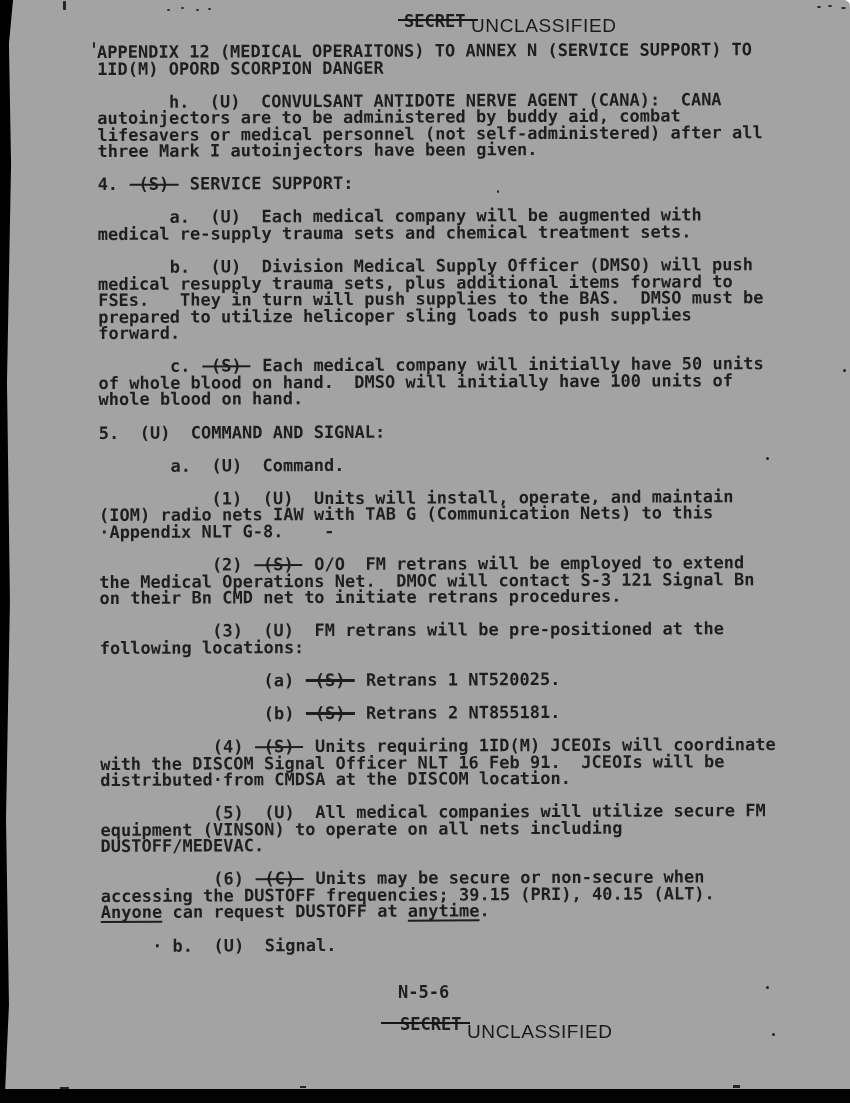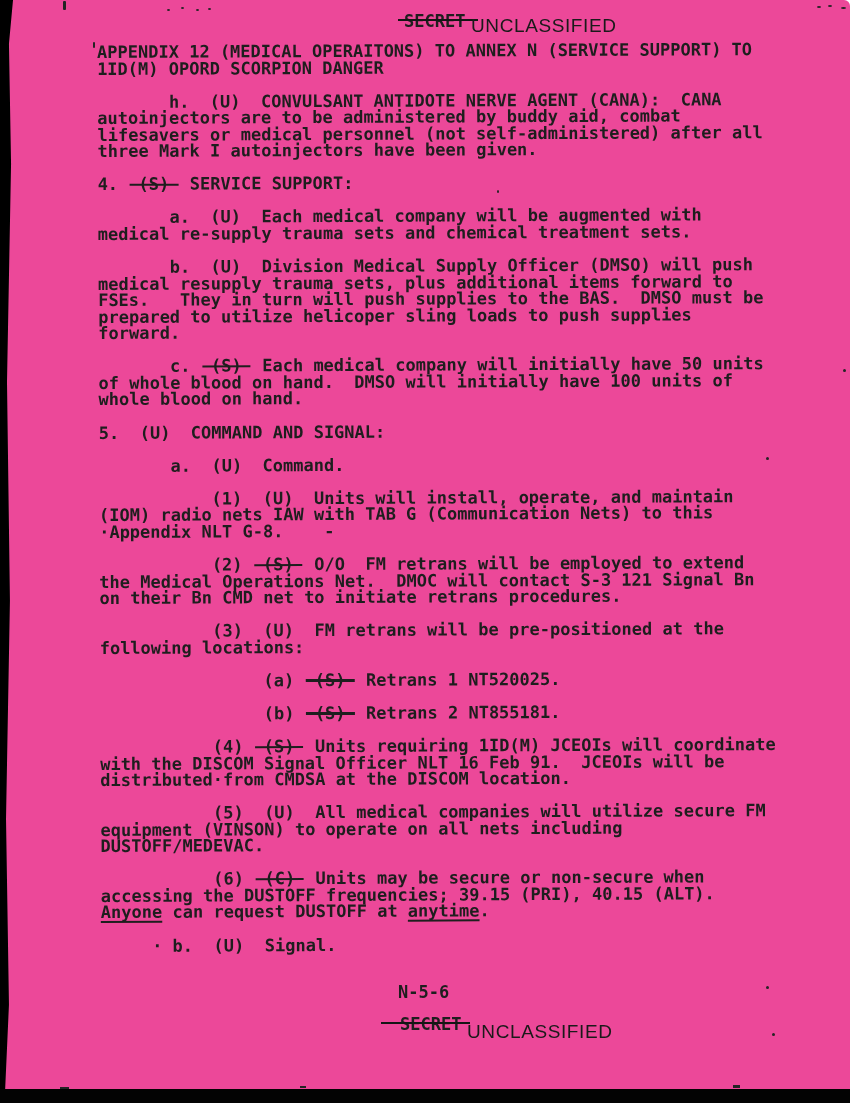--- a/index.html
+++ b/index.html
@@ -1,18 +1,18 @@
 <!DOCTYPE html>
 <html><head>
 <meta charset="utf-8">
 <style>
   html,body{margin:0;padding:0;}
   body{width:850px;height:1103px;background:#ffffff;position:relative;overflow:hidden;
        font-family:"DejaVu Sans Mono",monospace;}
-  #page{position:absolute;left:0;top:0;width:850px;height:1103px;background:#ec4899;border-radius:6px;}
+  #page{position:absolute;left:0;top:0;width:850px;height:1103px;background:#a3a3a3;border-radius:6px;}
   .mono{font-family:"DejaVu Sans Mono",monospace;font-weight:bold;color:#1e1e1e;}
   .stamp{font-family:"Liberation Sans","DejaVu Sans",sans-serif;font-weight:500;
          color:#1a1a1a;font-size:19px;letter-spacing:0.6px;text-align:center;}
 
   
   #doc{position:absolute;left:97px;top:44px;font-size:17px;line-height:16.55px;
        white-space:pre;transform:rotate(-0.25deg);transform-origin:0 0;}
   .tline{height:16.55px;}
 
   

